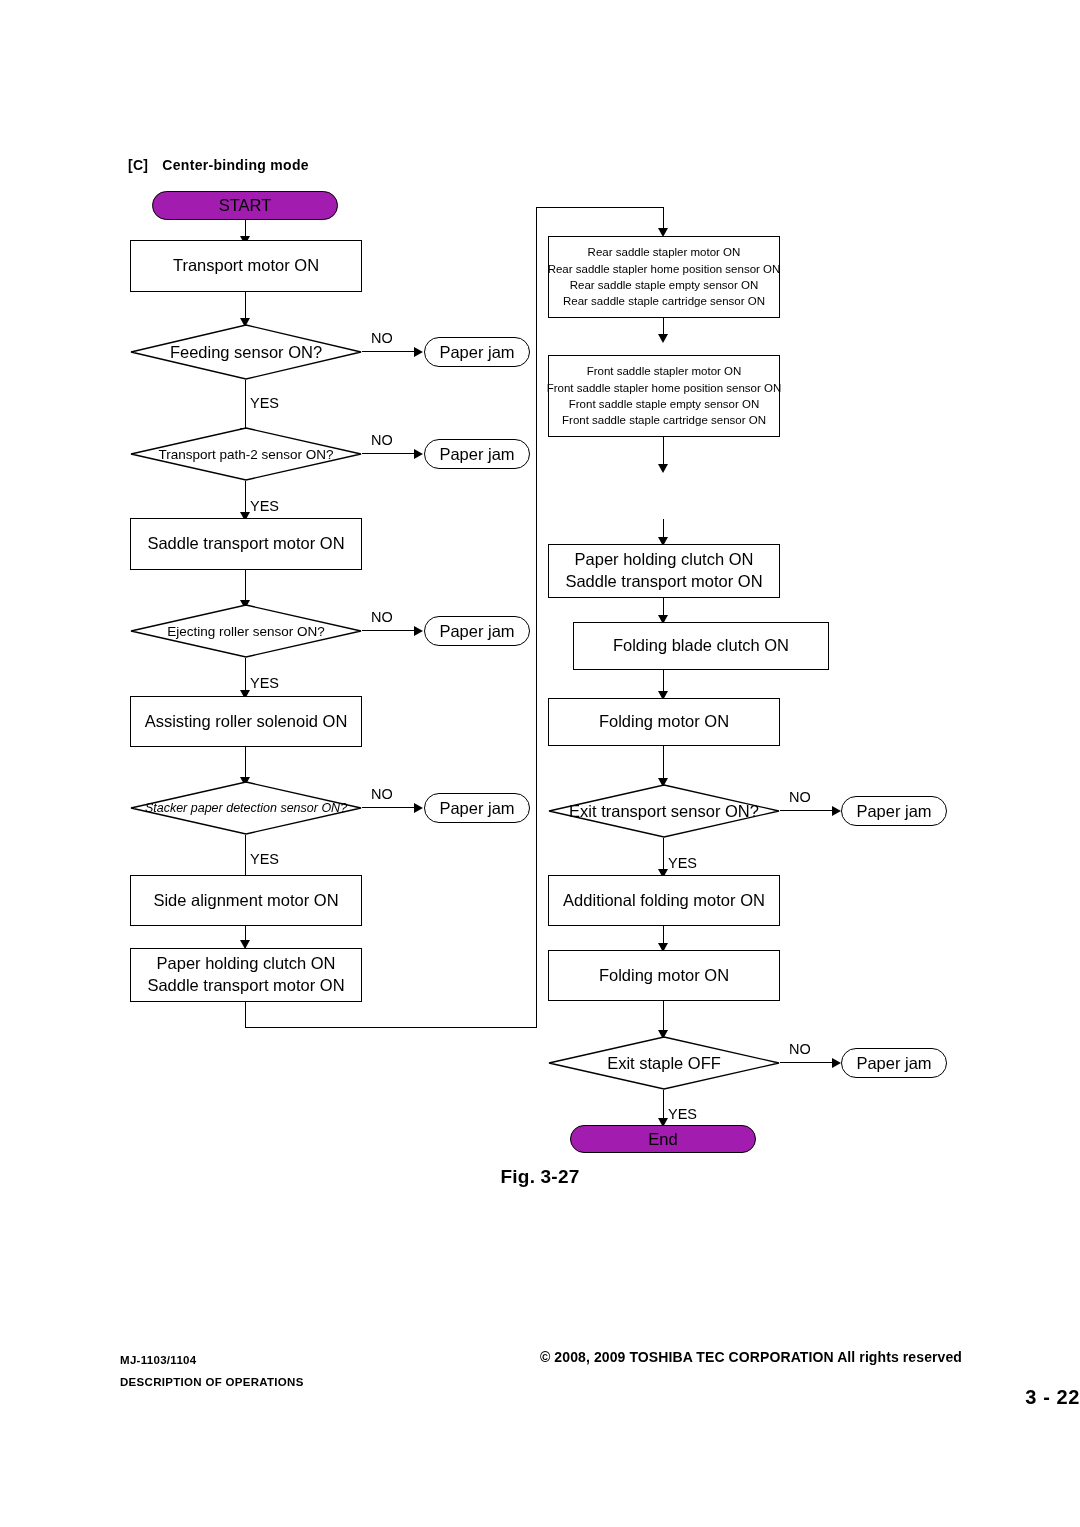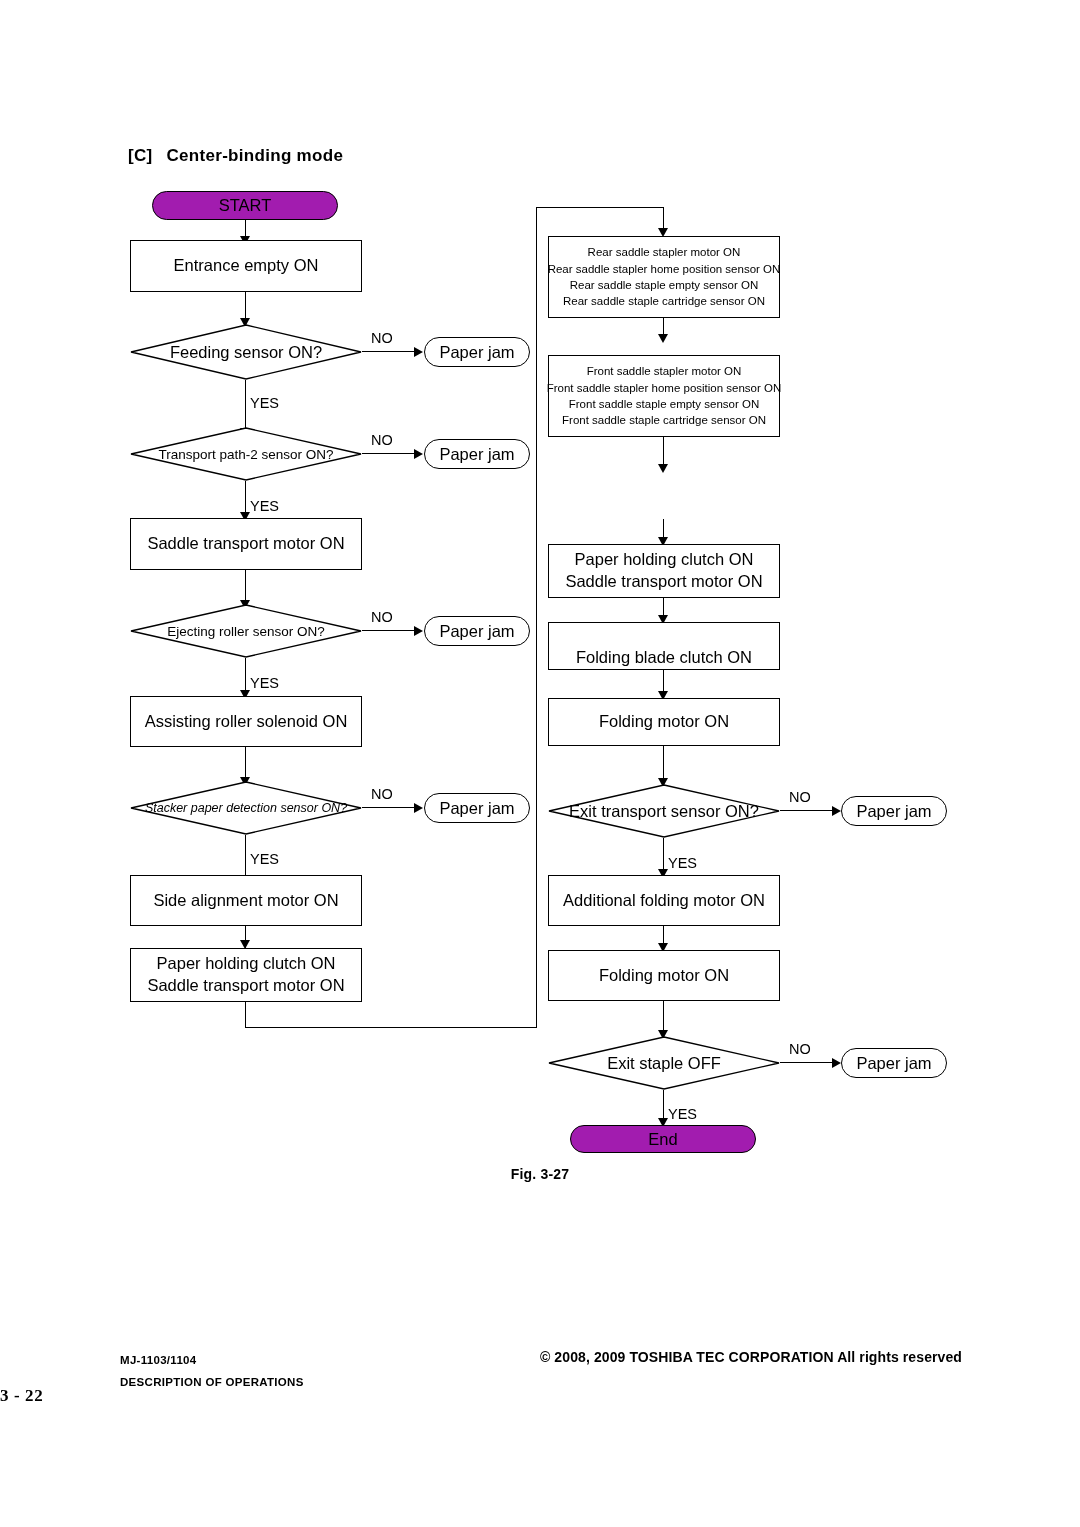--- a/index.html
+++ b/index.html
@@ -14,22 +14,22 @@
     font-family: "Liberation Sans", sans-serif;
     color: #000;
     overflow: hidden;
   }
   .page { position: absolute; inset: 0; }
 
   
   #heading {
     position: absolute;
     left: 128px;
-    top: 146px;
-    font-size: 17px;
+    top: 157px;
+    font-size: 14px;
     font-weight: bold;
     letter-spacing: 0.3px;
     white-space: nowrap;
   }
   #heading .tag { margin-right: 14px; }
 
   
   .node {
     position: absolute;
     box-sizing: border-box;
@@ -118,21 +118,21 @@
     white-space: nowrap;
     color: #000;
   }
 
   
   #figcap {
     position: absolute;
     left: 0; right: 0;
     top: 1166px;
     text-align: center;
-    font-size: 14px;
+    font-size: 19px;
     font-weight: bold;
     letter-spacing: 0.2px;
   }
 
   
   #footer-left {
     position: absolute;
     left: 120px;
     top: 1349px;
     font-size: 11.5px;
@@ -146,44 +146,43 @@
     top: 1349px;
     font-size: 14px;
     font-weight: bold;
     letter-spacing: 0.1px;
     white-space: nowrap;
   }
   #pagenum {
     position: absolute;
     left: 0; right: 0;
     top: 1386px;
-    text-align: left;
-    font-size: 17px;
+    text-align: right;
+    font-size: 20px;
     font-weight: bold;
     letter-spacing: 0.6px;
-    font-family: Liberation Serif, serif;
   }
 </style>
 </head>
 <body>
 
 <div class="page">
 
   <div id="heading">
     <span class="tag">[C]</span><span>Center-binding mode</span>
   </div>
 
   <div class="term" style="left:152px; top:191px; width:186px; height:29px;">
     <span>START</span>
   </div>
   <div class="vline" style="left:245px; top:220px; height:19px;"></div>
   <div class="arrow-d" style="left:240px; top:236px;"></div>
 
   <div class="node" style="left:130px; top:240px; width:232px; height:52px;">
-    <span class="ln">Entrance empty ON</span>
+    <span class="ln">Transport motor ON</span>
   </div>
   <div class="vline" style="left:245px; top:292px; height:29px;"></div>
   <div class="arrow-d" style="left:240px; top:318px;"></div>
 
   <div class="dec" style="left:130px; top:324px; width:232px; height:56px;">
     <svg width="232" height="56" viewBox="0 0 232 56">
         <polygon points="116,1 231,28 116,55 1,28" fill="#fff" stroke="#000" stroke-width="1.3"></polygon>
       </svg>
     <span class="txt">Feeding sensor ON?</span>
   </div>
@@ -297,21 +296,21 @@
   <div class="vline" style="left:663px; top:519px; height:25px;"></div>
   <div class="arrow-d" style="left:658px; top:537px;"></div>
 
   <div class="node" style="left:548px; top:544px; width:232px; height:54px;">
     <span class="ln">Paper holding clutch ON</span>
     <span class="ln">Saddle transport motor ON</span>
   </div>
   <div class="vline" style="left:663px; top:598px; height:24px;"></div>
   <div class="arrow-d" style="left:658px; top:615px;"></div>
 
-  <div class="node" style="left:548px; top:622px; width:232px; height:48px;justify-content:flex-end;">
+  <div class="node" style="left:573px; top:622px; width:256px; height:48px;">
     <span class="ln">Folding blade clutch ON</span>
   </div>
   <div class="vline" style="left:663px; top:670px; height:28px;"></div>
   <div class="arrow-d" style="left:658px; top:691px;"></div>
 
   <div class="node" style="left:548px; top:698px; width:232px; height:48px;">
     <span class="ln">Folding motor ON</span>
   </div>
   <div class="vline" style="left:663px; top:746px; height:38px;"></div>
   <div class="arrow-d" style="left:658px; top:778px;"></div>

